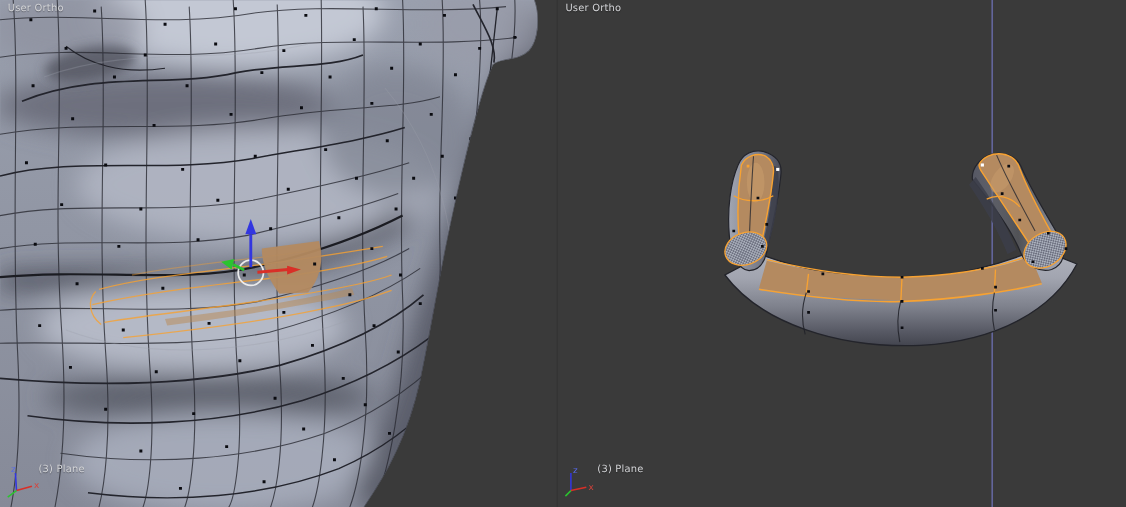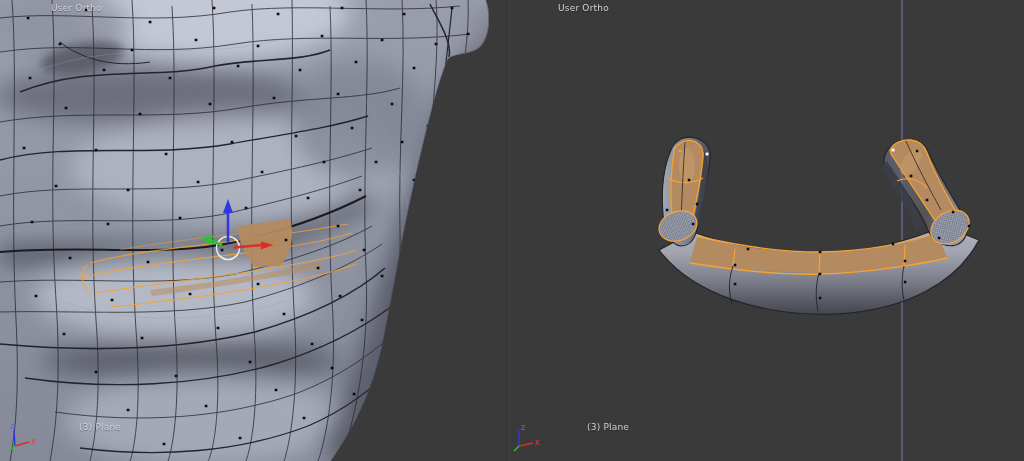--- a/index.html
+++ b/index.html
@@ -9,21 +9,21 @@
     font-family:"DejaVu Sans","Liberation Sans",sans-serif;
   }
   .stage{position:absolute;inset:0;}
   .viewport{position:absolute;top:0;height:461px;overflow:hidden;}
   .viewport-left{left:0;width:506px;border-right:1px solid #343434;}
   .viewport-right{left:507px;width:517px;}
   .viewport svg.scene{position:absolute;left:0;top:0;}
   .vp-label{
     position:absolute;font-size:9px;line-height:11px;
     color:var(--label-text,#d3d4d7);letter-spacing:.2px;
-    text-shadow:0 1px 1px rgba(0,0,0,.35);white-space:nowrap;pointer-events:none;margin-left:44px;
+    text-shadow:0 1px 1px rgba(0,0,0,.35);white-space:nowrap;pointer-events:none;
   }
   .vp-label.top{left:7px;top:3px;}
   .vp-label.bottom{top:422px;}
   .viewport-left .vp-label.bottom{left:35px;}
   .viewport-right .vp-label.bottom{left:36px;}
   .axis-letter{font-size:8px;}
 </style>
 </head>
 <body>
 

